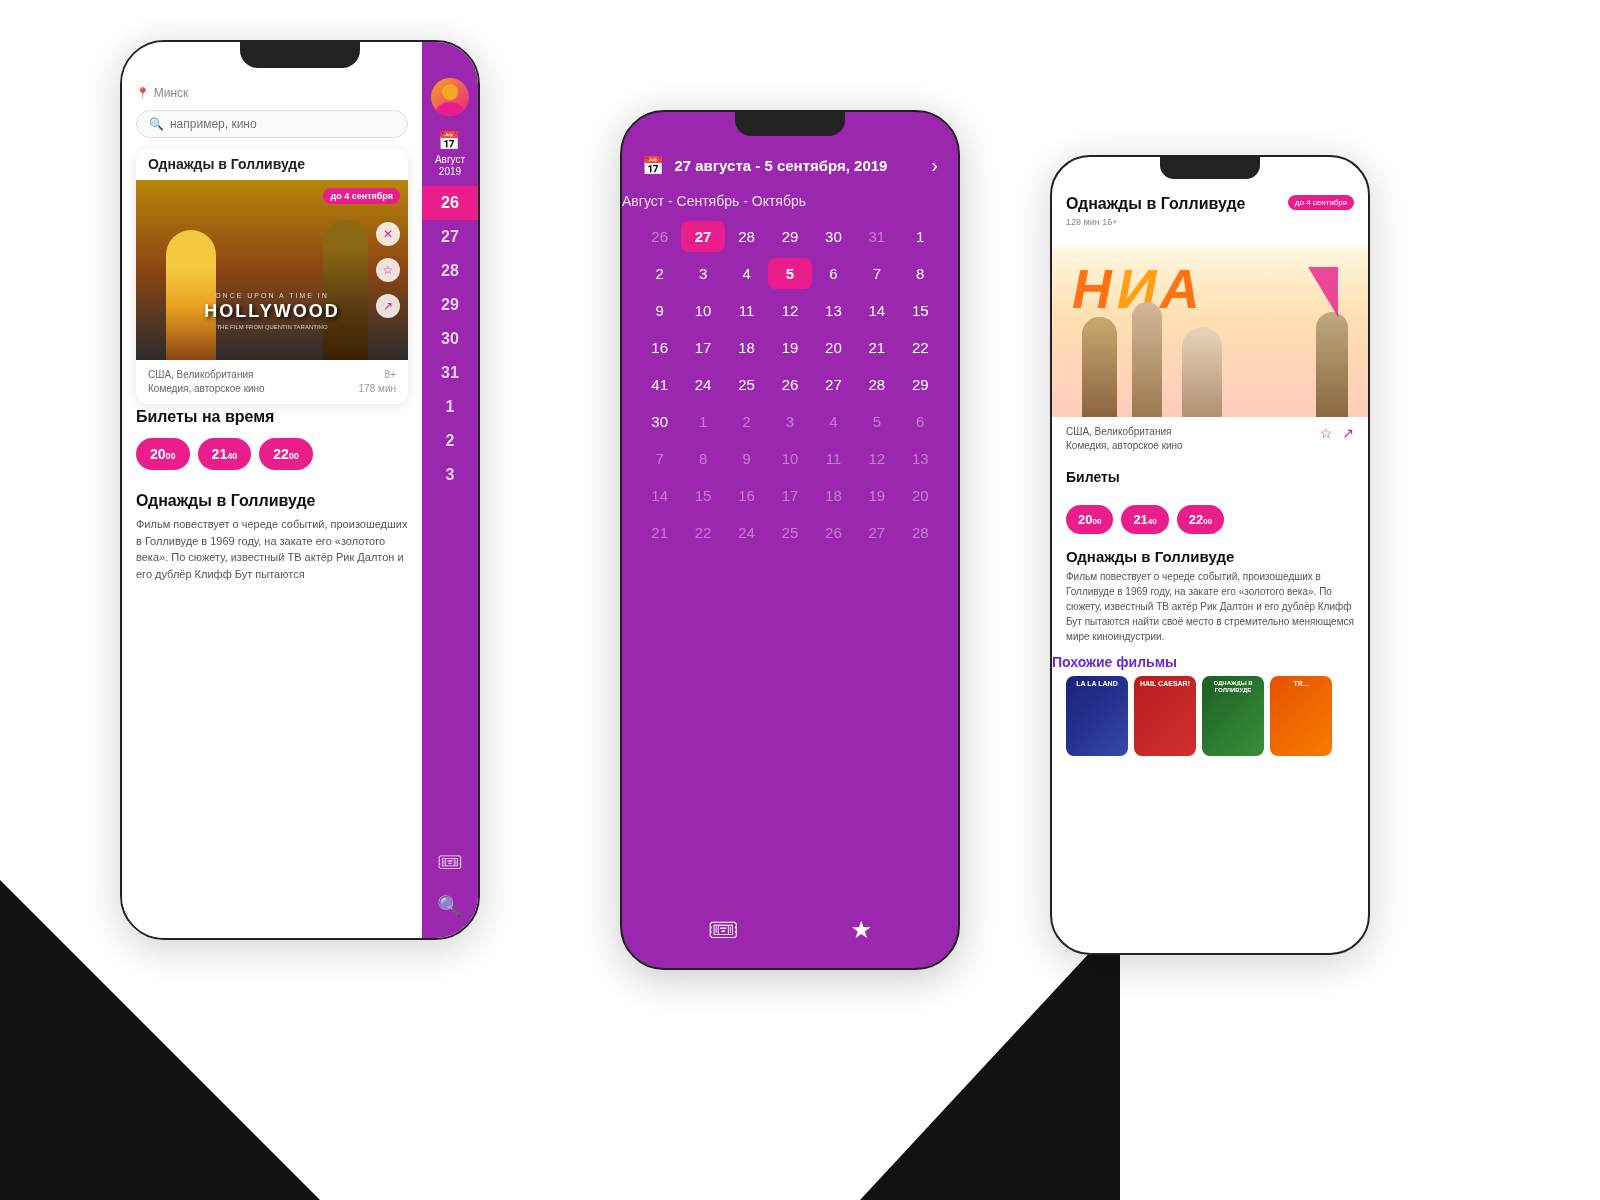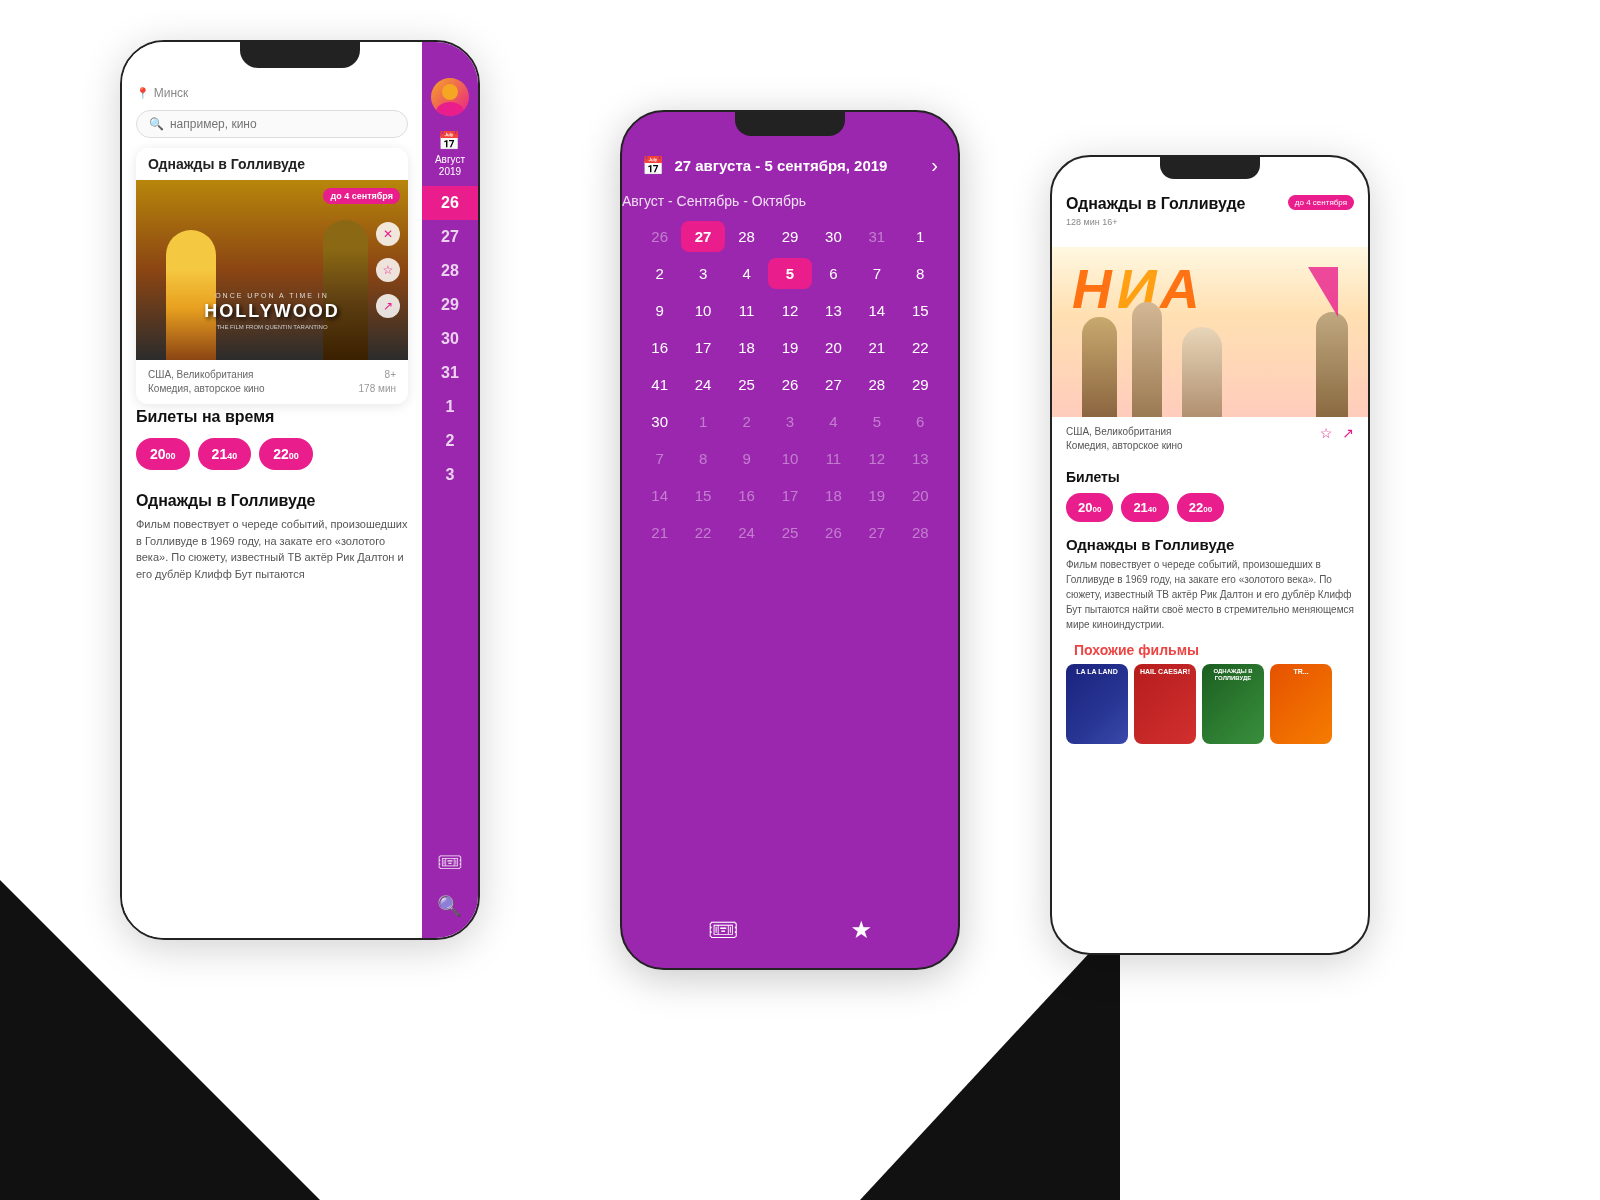--- a/index.html
+++ b/index.html
@@ -496,45 +496,45 @@
       cursor: pointer;
     }
 
     .phone3-tickets-section {
       padding: 8px 14px 6px;
     }
     .phone3-tickets-label {
       font-size: 14px;
       font-weight: 800;
       color: #111;
-      margin-bottom: 8px;
+      margin-bottom: 20px;
     }
     .phone3-times-row {
       display: flex;
       gap: 8px;
     }
 
     .phone3-desc-title {
       padding: 8px 14px 4px;
       font-size: 15px;
       font-weight: 800;
       color: #111;
     }
     .phone3-desc-text {
       padding: 0 14px;
       font-size: 10px;
       color: #555;
       line-height: 1.5;
     }
 
     .phone3-similar-title {
-      padding: 10px 22px 6px;
+      padding: 10px 0 6px;
       font-size: 14px;
       font-weight: 800;
-      color: #ef4444;
+      color: #6d28d9;
     }
     .phone3-similar-row {
       display: flex;
       gap: 6px;
       padding: 0 14px;
     }
     .phone3-similar-thumb {
       width: 62px; height: 80px;
       border-radius: 8px;
       overflow: hidden;

